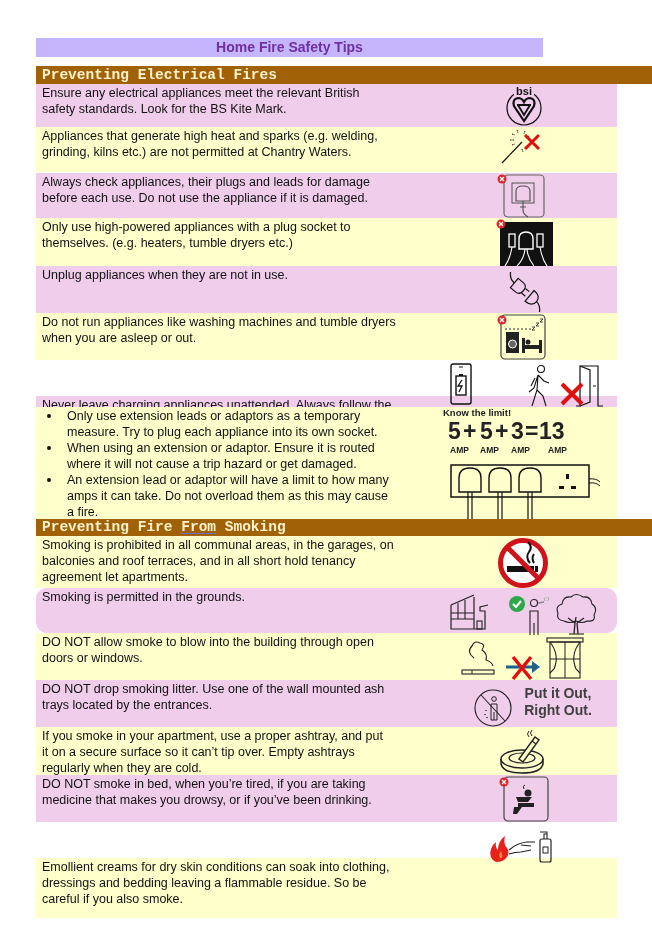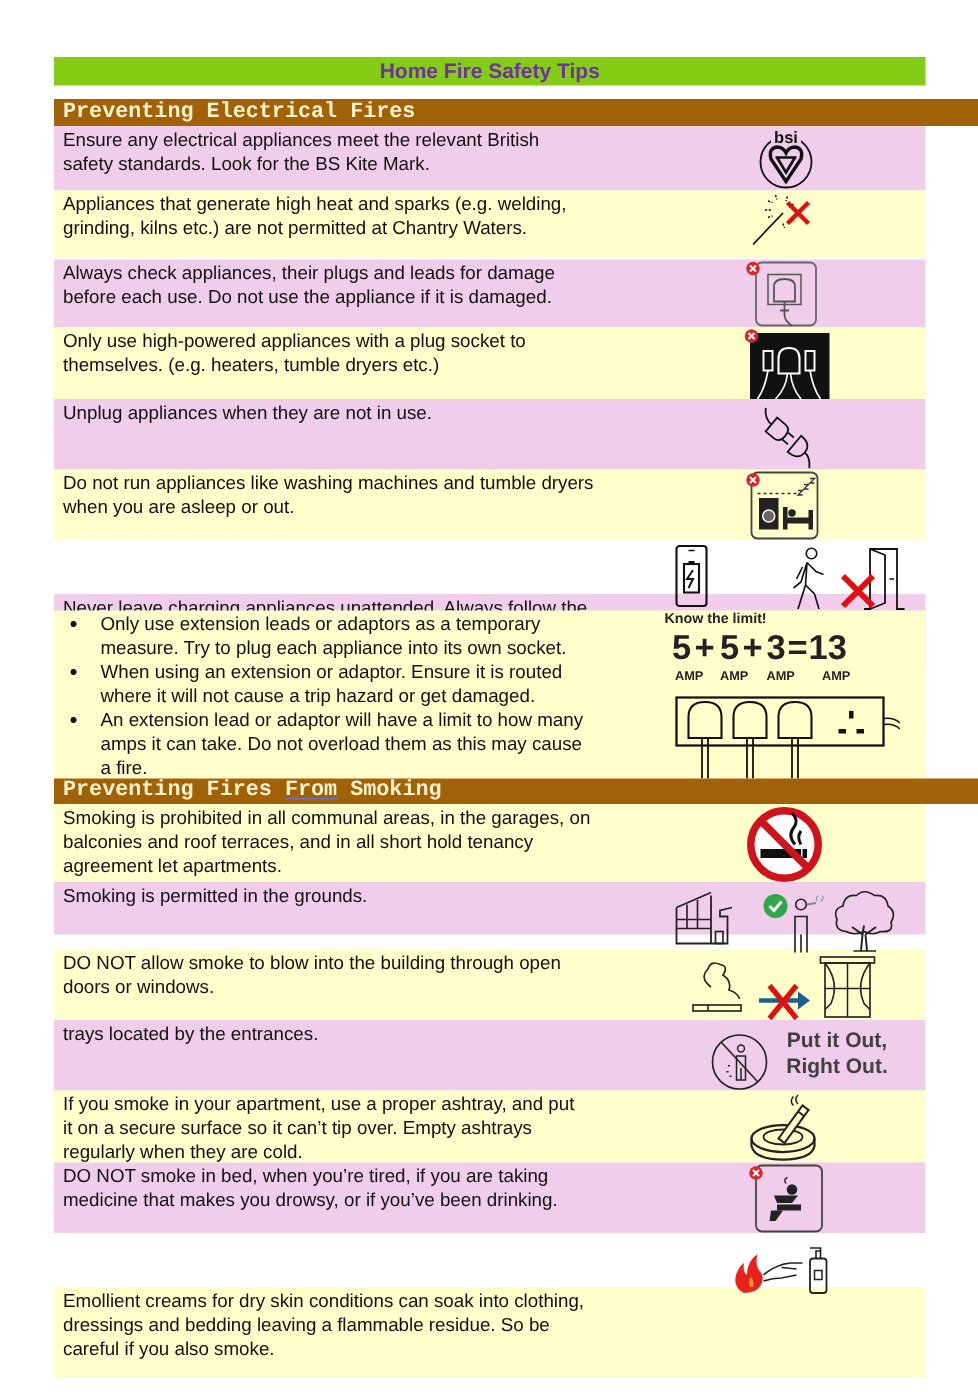--- a/index.html
+++ b/index.html
@@ -1,19 +1,19 @@
 <!DOCTYPE html>
 <html><head>
 <meta charset="utf-8">
 <style>
   html, body { margin:0; padding:0; background:#ffffff; }
   body { width:652px; height:928px; position:relative; overflow:hidden;
          font-family:"Liberation Sans", sans-serif; color:#111; }
   .abs { position:absolute; }
-  .title-band { left:36px; top:38px; width:581px; height:19px; background:#84cc16;
+  .title-band { left:36px; top:38px; width:507px; height:19px; background:#c4b5fd;
                 text-align:center; font-weight:bold; font-size:14px; line-height:19px; color:#7030A0; }
   .sec-head { left:36px; width:644px; height:18px; background:#a16207; color:#FFF2CC;
               font-weight:bold; font-size:14.5px; line-height:18px;font-family:Liberation Mono, monospace; }
   .sec-head span.t { padding-left:6px; white-space:pre; }
   .sec-head span.u { text-decoration:underline; text-decoration-color:#6a6ad0; text-underline-offset:2px; white-space:pre; }
   .sec-head span.p { white-space:pre; }
   .row { left:36px; width:581px; }
   .pink { background:#F0CDEB; }
   .yellow { background:#FFFFCC; }
   .tip-text { position:absolute; left:6px; top:1px; font-size:12.5px; line-height:16px; white-space:nowrap; }
@@ -93,43 +93,44 @@
     <div class="bullet">
       <span class="dot"></span>
       <span class="ln">An extension lead or adaptor will have a limit to how many</span>
       <span class="ln">amps it can take. Do not overload them as this may cause</span>
       <span class="ln">a fire.</span>
     </div>
   </div>
 </div>
 
 <div class="abs sec-head" style="top:519px;height:17px;line-height:17px;">
-  <span class="t">Preventing Fires </span><span class="u">From</span><span class="p"> Smoking</span>
+  <span class="t">Preventing Fire </span><span class="u">From</span><span class="p"> Smoking</span>
 </div>
 
 <div class="abs row yellow" style="top:536px;height:52px;">
   <div class="tip-text">
     <span class="ln">Smoking is prohibited in all communal areas, in the garages, on</span>
     <span class="ln">balconies and roof terraces, and in all short hold tenancy</span>
     <span class="ln">agreement let apartments.</span>
   </div>
 </div>
-<div class="abs row pink" style="top:588px;height:35px;">
+<div class="abs row pink" style="top:588px;height:45px;border-radius:11px;">
   <div class="tip-text">
     <span class="ln">Smoking is permitted in the grounds.</span>
   </div>
 </div>
 <div class="abs row yellow" style="top:633px;height:47px;">
   <div class="tip-text">
     <span class="ln">DO NOT allow smoke to blow into the building through open</span>
     <span class="ln">doors or windows.</span>
   </div>
 </div>
 <div class="abs row pink" style="top:680px;height:47px;">
   <div class="tip-text">
+    <span class="ln">DO NOT drop smoking litter. Use one of the wall mounted ash</span>
     <span class="ln">trays located by the entrances.</span>
   </div>
 </div>
 <div class="abs row yellow" style="top:727px;height:48px;">
   <div class="tip-text">
     <span class="ln">If you smoke in your apartment, use a proper ashtray, and put</span>
     <span class="ln">it on a secure surface so it can’t tip over. Empty ashtrays</span>
     <span class="ln">regularly when they are cold.</span>
   </div>
 </div>

